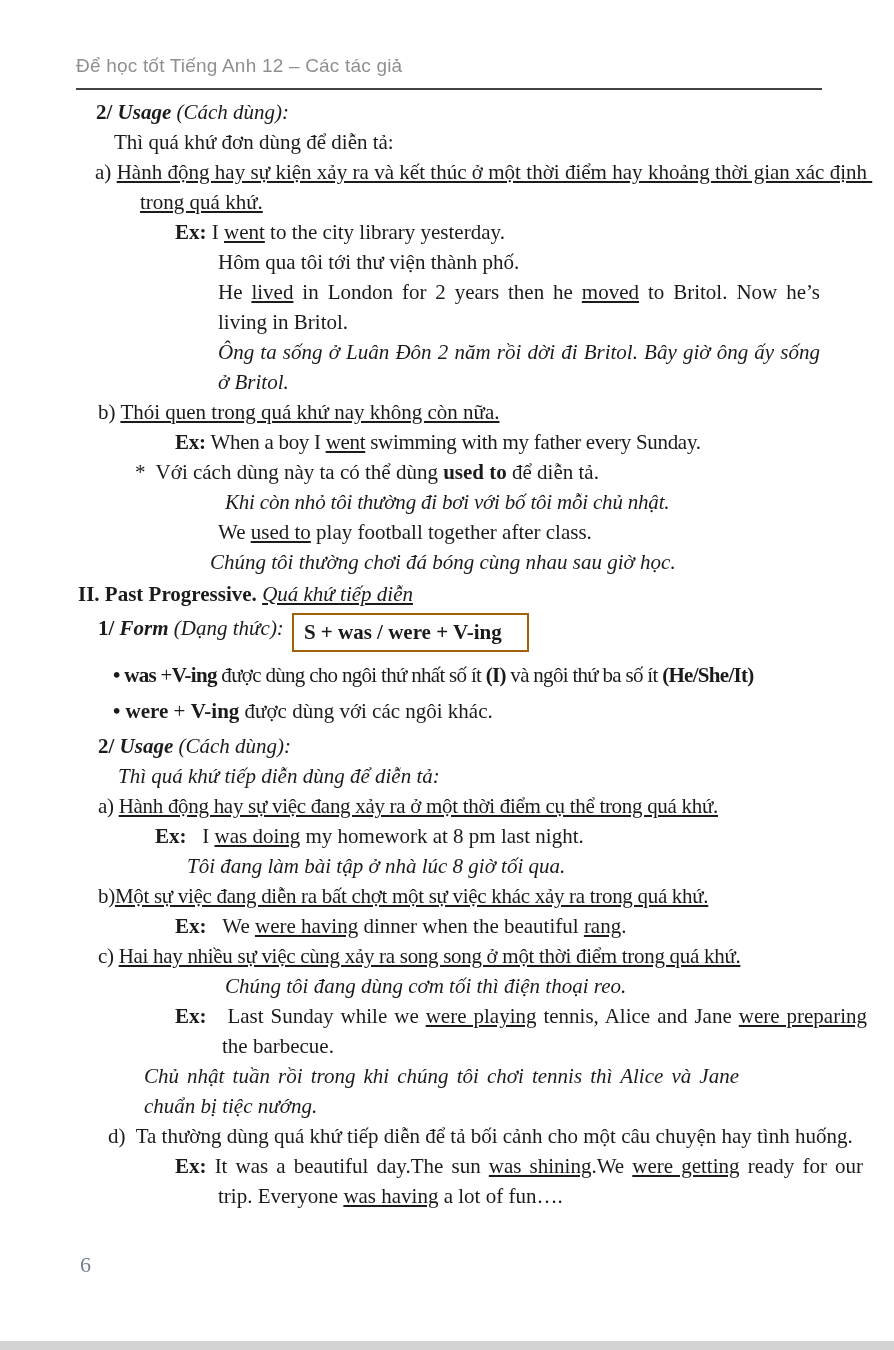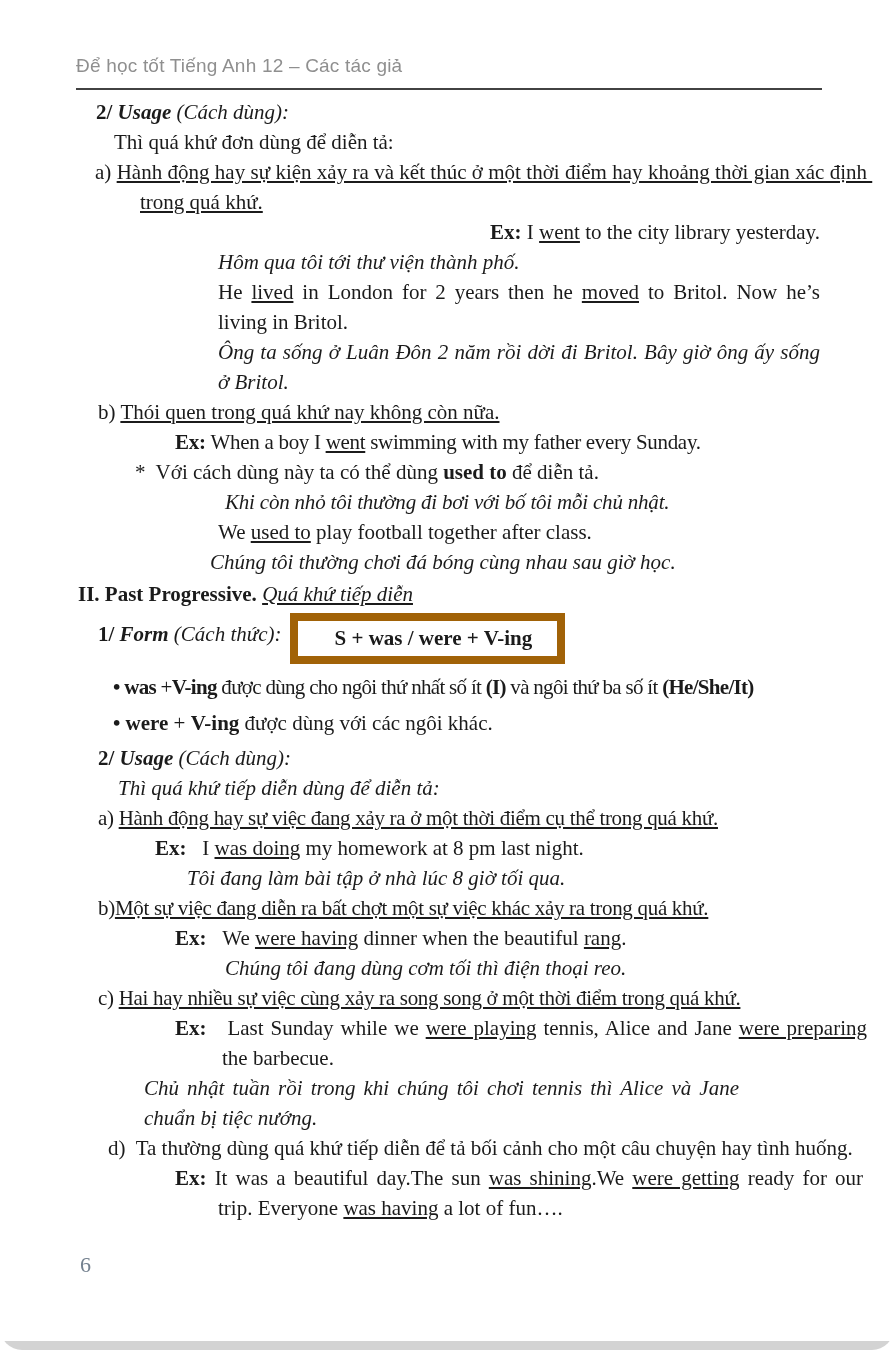--- a/index.html
+++ b/index.html
@@ -1,35 +1,35 @@
 <!DOCTYPE html>
 <html><head>
 <meta charset="utf-8">
 <style>
   html,body { margin:0; padding:0; background:#ffffff; }
   .page {
     position:relative; width:894px; height:1350px; margin:0 auto;
     background:#ffffff; overflow:hidden;
-    font-family:"Liberation Serif", serif; color:#1b1b1b;border-radius:22px;
+    font-family:"Liberation Serif", serif; color:#1b1b1b;
   }
   .doc-header {
     position:absolute; top:55px; left:76px; right:74px;
     font-family:"Liberation Sans", sans-serif;
     font-size:19px; color:#8f8f8f; letter-spacing:0.2px;
   }
   .header-rule {
     position:absolute; top:88px; left:76px; right:72px;
     border-top:2px solid #424242;
   }
   .content { position:absolute; top:97px; left:75px; right:74px; }
   .line { font-size:21px; line-height:30px; white-space:pre-wrap; }
   .line.justify { text-align:justify; }
   .form-box {
-    display:inline-block; border:8px solid #a16207;
-    padding:4px 25px 5px 37px; margin-left:8px;
+    display:inline-block; border:2px solid #a16207;
+    padding:4px 25px 5px 10px; margin-left:8px;
     line-height:26px; vertical-align:-4px; font-weight:bold;
   }
   .page-number {
     position:absolute; left:80px; top:1252px;
     font-size:22px; color:#74818f;
   }
   .bottom-bar {
     position:absolute; left:0; right:0; bottom:0; height:9px;
     background:#d3d3d3;
   }
@@ -39,43 +39,43 @@
 
 <div class="page">
   <div class="doc-header">
     <span>Để học tốt Tiếng Anh 12 – Các tác giả</span>
   </div>
   <div class="header-rule"></div>
   <div class="content">
       <div class="line" style="margin-left: 21px;"><span style="font-weight: bold;">2/ </span><span style="font-weight: bold; font-style: italic;">Usage </span><span style="font-style: italic;">(Cách dùng):</span></div>
       <div class="line" style="margin-left: 39px;"><span>Thì quá khứ đơn dùng để diễn tả:</span></div>
       <div class="line justify" style="margin-left: 20px; width: 727px; padding-left: 45px; text-indent: -45px;"><span>a) </span><span style="text-decoration: underline;">Hành động hay sự kiện xảy ra và kết thúc ở một thời điểm hay khoảng thời gian xác định trong quá khứ.</span></div>
-      <div class="line" style="margin-left: 69px; text-align: right;"><span style="font-weight: bold;">Ex: </span><span>I </span><span style="text-decoration: underline;">went</span><span> to the city library yesterday.</span></div>
-      <div class="line" style="margin-left: 143px;"><span style="font-style: italic;">Hôm qua tôi tới thư viện thành phố.</span></div>
+      <div class="line" style="margin-left: 100px;"><span style="font-weight: bold;">Ex: </span><span>I </span><span style="text-decoration: underline;">went</span><span> to the city library yesterday.</span></div>
+      <div class="line" style="margin-left: 143px;"><span style="">Hôm qua tôi tới thư viện thành phố.</span></div>
       <div class="line justify" style="margin-left: 143px; width: 602px;"><span>He </span><span style="text-decoration: underline;">lived</span><span> in London for 2 years then he </span><span style="text-decoration: underline;">moved</span><span> to Britol. Now he’s living in Britol.</span></div>
       <div class="line justify" style="margin-left: 143px; width: 602px;"><span style="font-style: italic;">Ông ta sống ở Luân Đôn 2 năm rồi dời đi Britol. Bây giờ ông ấy sống ở Britol.</span></div>
       <div class="line" style="margin-left: 23px;"><span>b) </span><span style="text-decoration: underline;">Thói quen trong quá khứ nay không còn nữa.</span></div>
       <div class="line" style="margin-left: 100px; letter-spacing: -0.3px; font-family: Liberation Serif, serif;"><span style="font-weight: bold;">Ex: </span><span>When a boy I </span><span style="text-decoration: underline;">went</span><span> swimming with my father every Sunday.</span></div>
       <div class="line" style="margin-left: 60px;"><span>*  Với cách dùng này ta có thể dùng </span><span style="font-weight: bold;">used to</span><span> để diễn tả.</span></div>
       <div class="line" style="margin-left: 150px; letter-spacing: -0.2px;"><span style="font-style: italic;">Khi còn nhỏ tôi thường đi bơi với bố tôi mỗi chủ nhật.</span></div>
       <div class="line" style="margin-left: 143px;"><span>We </span><span style="text-decoration: underline;">used to</span><span> play football together after class.</span></div>
       <div class="line" style="margin-left: 135px;"><span style="font-style: italic;">Chúng tôi thường chơi đá bóng cùng nhau sau giờ học.</span></div>
       <div class="line" style="margin-left: 3px; margin-top: 2px;"><span style="font-weight: bold;">II. Past Progressive. </span><span style="font-style: italic; text-decoration: underline;">Quá khứ tiếp diễn</span></div>
-      <div class="line" style="margin-left: 23px; margin-top: 4px;"><span style="font-weight: bold;">1/ </span><span style="font-weight: bold; font-style: italic;">Form</span><span style="font-style: italic;"> (Cách thức):</span><span class="form-box" style="font-weight: bold;">S + was / were + V-ing</span></div>
+      <div class="line" style="margin-left: 23px; margin-top: 4px;"><span style="font-weight: bold;">1/ </span><span style="font-weight: bold; font-style: italic;">Form</span><span style="font-style: italic;"> (Dạng thức):</span><span class="form-box" style="font-weight: bold;">S + was / were + V-ing</span></div>
       <div class="line" style="margin-left: 38px; margin-top: 8px; letter-spacing: -0.7px; white-space: pre;"><span style="font-weight: bold;">• </span><span style="font-weight: bold;">was</span><span> +</span><span style="font-weight: bold;">V-ing</span><span> được dùng cho ngôi thứ nhất số ít </span><span style="font-weight: bold;">(I)</span><span> và ngôi thứ ba số ít </span><span style="font-weight: bold;">(He/She/It)</span></div>
       <div class="line" style="margin-left: 38px; margin-top: 6px;"><span style="font-weight: bold;">• </span><span style="font-weight: bold;">were</span><span> + </span><span style="font-weight: bold;">V-ing</span><span> được dùng với các ngôi khác.</span></div>
       <div class="line" style="margin-left: 23px; margin-top: 5px;"><span style="font-weight: bold;">2/ </span><span style="font-weight: bold; font-style: italic;">Usage </span><span style="font-style: italic;">(Cách dùng):</span></div>
       <div class="line" style="margin-left: 43px;"><span style="font-style: italic;">Thì quá khứ tiếp diễn dùng để diễn tả:</span></div>
       <div class="line" style="margin-left: 23px; letter-spacing: -0.3px;"><span>a) </span><span style="text-decoration: underline;">Hành động hay sự việc đang xảy ra ở một thời điểm cụ thể trong quá khứ.</span></div>
       <div class="line" style="margin-left: 80px;"><span style="font-weight: bold;">Ex:   </span><span>I </span><span style="text-decoration: underline;">was doing</span><span> my homework at 8 pm last night.</span></div>
       <div class="line" style="margin-left: 112px;"><span style="font-style: italic;">Tôi đang làm bài tập ở nhà lúc 8 giờ tối qua.</span></div>
       <div class="line" style="margin-left: 23px; letter-spacing: -0.3px;"><span>b)</span><span style="text-decoration: underline;">Một sự việc đang diễn ra bất chợt một sự việc khác xảy ra trong quá khứ.</span></div>
       <div class="line" style="margin-left: 100px;"><span style="font-weight: bold;">Ex:   </span><span>We </span><span style="text-decoration: underline;">were having</span><span> dinner when the beautiful </span><span style="text-decoration: underline;">rang</span><span>.</span></div>
+      <div class="line" style="margin-left: 23px; letter-spacing: -0.3px;"><span>c) </span><span style="text-decoration: underline;">Hai hay nhiều sự việc cùng xảy ra song song ở một thời điểm trong quá khứ.</span></div>
       <div class="line" style="margin-left: 150px;"><span style="font-style: italic;">Chúng tôi đang dùng cơm tối thì điện thoại reo.</span></div>
-      <div class="line" style="margin-left: 23px; letter-spacing: -0.3px;"><span>c) </span><span style="text-decoration: underline;">Hai hay nhiều sự việc cùng xảy ra song song ở một thời điểm trong quá khứ.</span></div>
       <div class="line justify" style="margin-left: 100px; width: 645px; padding-left: 47px; text-indent: -47px;"><span style="font-weight: bold;">Ex:   </span><span>Last Sunday while we </span><span style="text-decoration: underline;">were playing</span><span> tennis, Alice and Jane </span><span style="text-decoration: underline;">were preparing</span><span> the barbecue.</span></div>
       <div class="line justify" style="margin-left: 69px; width: 595px;"><span style="font-style: italic;">Chủ nhật tuần rồi trong khi chúng tôi chơi tennis thì Alice và Jane chuẩn bị tiệc nướng.</span></div>
       <div class="line justify" style="margin-left: 33px; width: 712px; padding-left: 35px; text-indent: -35px;"><span>d)  </span><span style="">Ta thường dùng quá khứ tiếp diễn để tả bối cảnh cho một câu chuyện hay tình huống.</span></div>
       <div class="line justify" style="margin-left: 100px; width: 645px; padding-left: 43px; text-indent: -43px;"><span style="font-weight: bold;">Ex: </span><span>It was a beautiful day.The sun </span><span style="text-decoration: underline;">was shining</span><span>.We </span><span style="text-decoration: underline;">were getting</span><span> ready for our trip. Everyone </span><span style="text-decoration: underline;">was having</span><span> a lot of fun….</span></div>
     </div>
   <div class="page-number">6</div>
   <div class="bottom-bar"></div>
 </div>
 
 </body></html>

